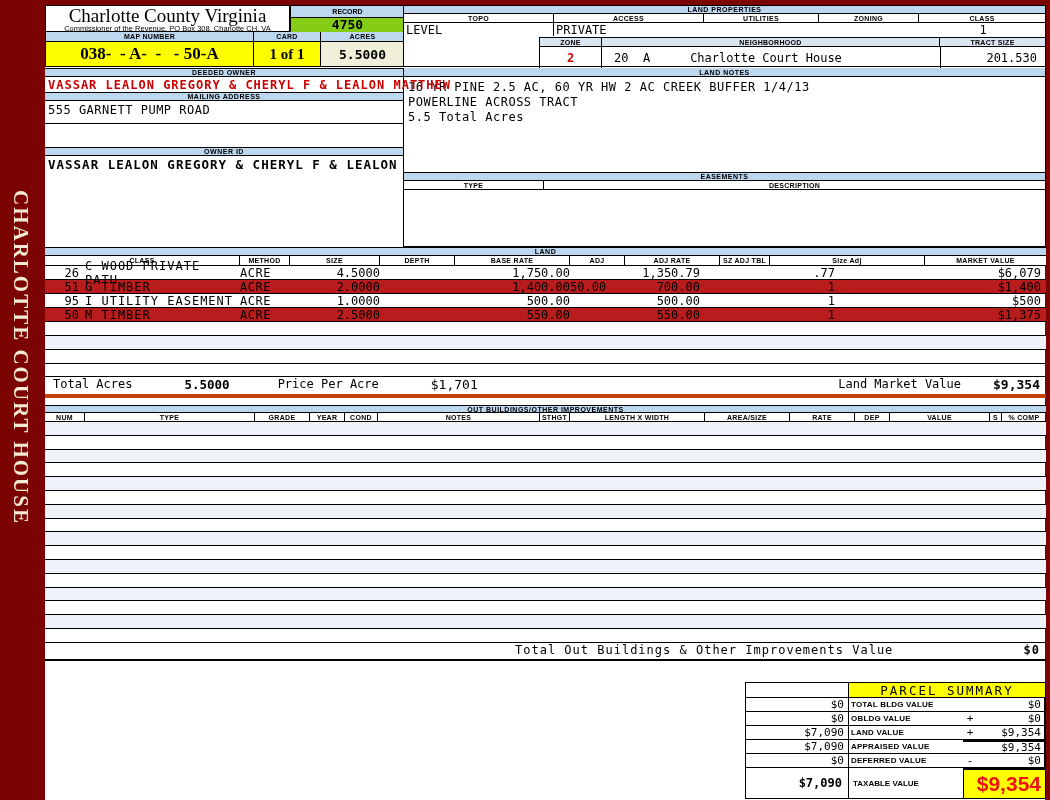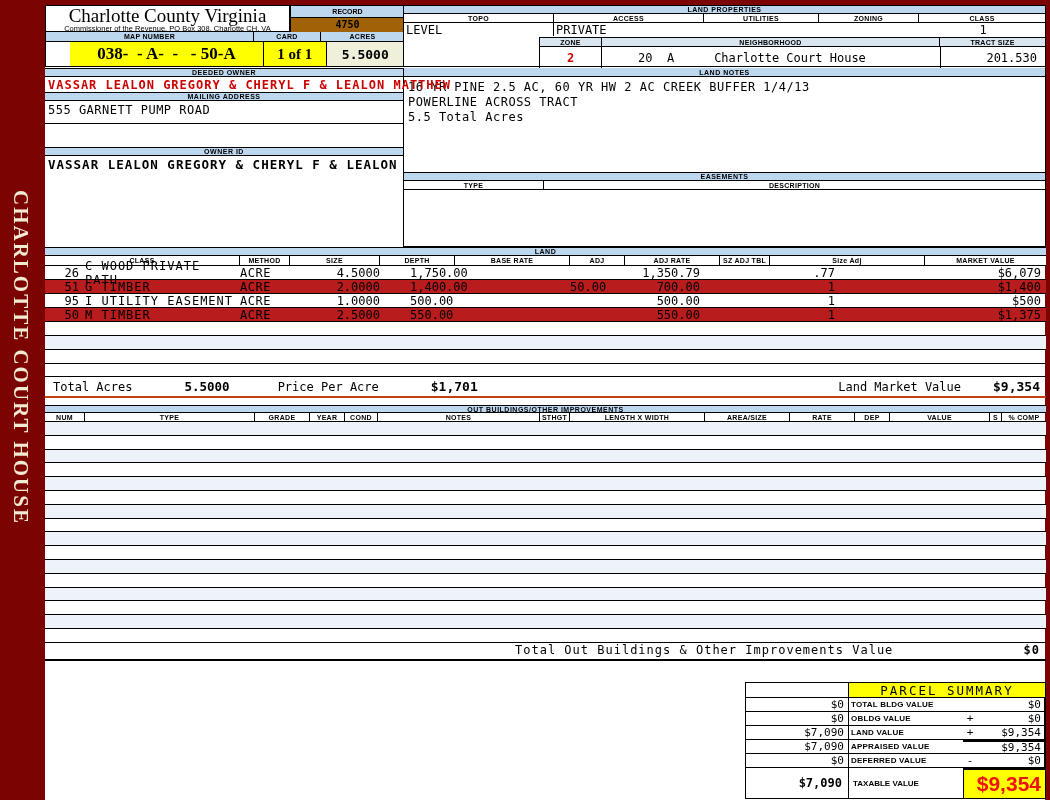--- a/index.html
+++ b/index.html
@@ -20,30 +20,30 @@
   .content { position:absolute; left:45px; top:5px; width:1001px; height:792px; }
   .abs { position:absolute; }
 
   
   .bar { background:#bdd7ee; border-top:1px solid #000; border-bottom:1px solid #000;
          font-size:7px; font-weight:bold; letter-spacing:.5px; text-align:center;
          display:flex; align-items:center; justify-content:center; }
   .hdr-cell { font-size:7px; font-weight:bold; letter-spacing:.3px; text-align:center;
               display:flex; align-items:center; justify-content:center; border-right:1px solid #000; }
   .mono { font-family:"DejaVu Sans Mono", monospace; }
-  .pre  { white-space:pre;margin-left:24px; }
+  .pre  { white-space:pre; }
 
   
   .title-box { left:0; top:0; width:245px; height:27px; border:1px solid #000; background:#fff; text-align:center; }
   .county-title { font-family:"Liberation Serif", serif; font-size:19px; line-height:19px; }
   .commissioner { font-size:7.5px; line-height:8px; }
   .record-box { left:245px; top:0; width:115px; height:27px; border:1px solid #000; }
   .record-hdr { height:12px; background:#bdd7ee; border-bottom:1px solid #000;
                 font-size:7px; font-weight:bold; display:flex; align-items:center; justify-content:center; }
-  .record-val { height:15px; background:#a16207; font-size:10px; font-weight:bold; text-align:center; line-height:13px; }
+  .record-val { height:15px; background:#84cc16; font-size:13px; font-weight:bold; text-align:center; line-height:13px; }
 
   .map-hdr { left:0; top:27px; width:360px; height:10px; display:flex; border:1px solid #000; border-top:0; }
   .map-hdr .hdr-cell { background:#bdd7ee; flex:0 0 auto; height:100%; }
   .map-val-row { left:0; top:37px; width:360px; height:25px; display:flex; border:1px solid #000; border-top:0; }
   .map-cell { display:flex; align-items:center; justify-content:center; border-right:1px solid #000; height:100%; }
   .map-number { width:208px; background:#ffff00; font-family:"Liberation Serif", serif; font-weight:bold; font-size:17px; }
   .card-val { width:67px; background:#ffff00; font-family:"Liberation Serif", serif; font-weight:bold; font-size:15px; }
   .acres-val { width:83px; background:#f0efda; font-weight:bold; font-size:13px; border-right:0; }
 
   
@@ -94,31 +94,31 @@
   .lh-class{width:195px;} .lh-method{width:50px;} .lh-size{width:90px;} .lh-depth{width:75px;}
   .lh-base{width:115px;} .lh-adj{width:55px;} .lh-adjrate{width:95px;} .lh-szadj{width:50px;}
   .lh-sizeadj{width:155px;} .lh-market{width:121px; border-right:0;}
   .land-row { display:flex; height:14px; border-bottom:1px solid #000; font-size:12px; align-items:center; }
   .land-row.alt { background:#b91c1c; }
   .lr-num{width:40px; text-align:right; padding-right:6px;}
   .lr-class{width:155px; letter-spacing:1px;}
   .lr-method{width:50px; letter-spacing:.5px;}
   .lr-size{width:90px; text-align:right;}
   .lr-depth{width:30px;}
-  .lr-base{width:160px; text-align:left;}
+  .lr-base{width:160px; text-align:right;}
   .lr-adj{width:25px; text-align:right;}
   .lr-adjrate{width:105px; text-align:right;}
   .lr-sizeadj{width:180px; text-align:right; padding-right:45px;}
   .lr-market{width:166px; text-align:right; padding-right:5px;}
   .land-empty { height:14px; border-bottom:1px solid #000; }
   .land-empty.alt { background:#eef2f9; }
   .land-gap { height:12px; }
-  .land-totals { display:flex; align-items:center; height:22px; border-top:1px solid #000; border-bottom:2px solid #c2410c; font-size:12px; }
+  .land-totals { display:flex; height:22px; border-top:1px solid #000; border-bottom:4px solid #c2410c; font-size:12px; }
   .lt-label1{margin-left:8px;} .lt-val1{margin-left:52px; font-weight:bold; font-size:12.5px;}
-  .lt-label2{margin-left:48px;} .lt-val2{margin-left:52px; font-weight:bold; font-size:13px;}
+  .lt-label2{margin-left:48px;} .lt-val2{margin-left:52px; font-weight:normal; font-size:13px;}
   .lt-label3{margin-left:auto;} .lt-val3{margin-left:32px; margin-right:6px; font-weight:bold; font-size:13px;}
 
   
   .obt-section { left:0; top:400px; width:1001px; }
   .obt-bar { height:8px; }
   .obt-hdr { display:flex; height:9px; border-bottom:1px solid #000; }
   .obt-hdr .hdr-cell { height:100%; }
   .oh-num{width:40px;} .oh-type{width:170px;} .oh-grade{width:55px;} .oh-year{width:35px;}
   .oh-cond{width:33px;} .oh-notes{width:162px;} .oh-sthgt{width:30px;} .oh-lw{width:135px;}
   .oh-area{width:85px;} .oh-rate{width:65px;} .oh-dep{width:35px;} .oh-value{width:100px;}

